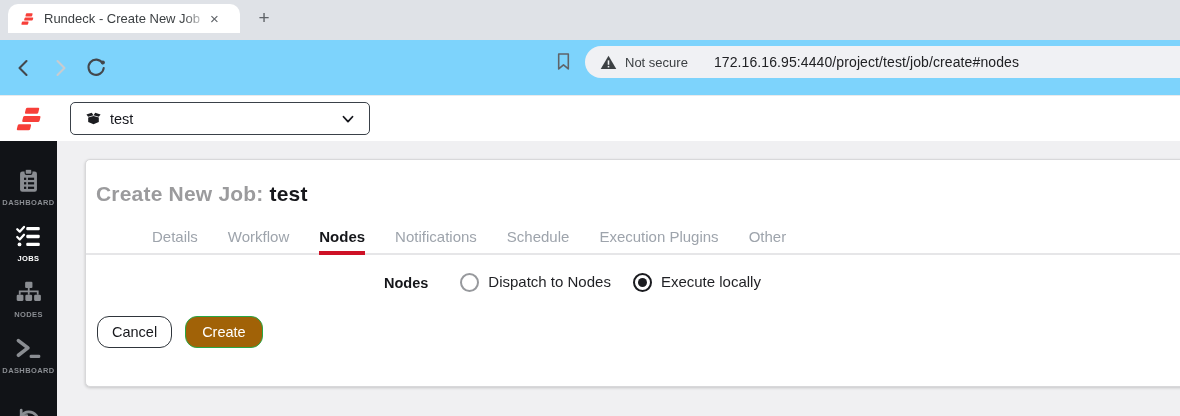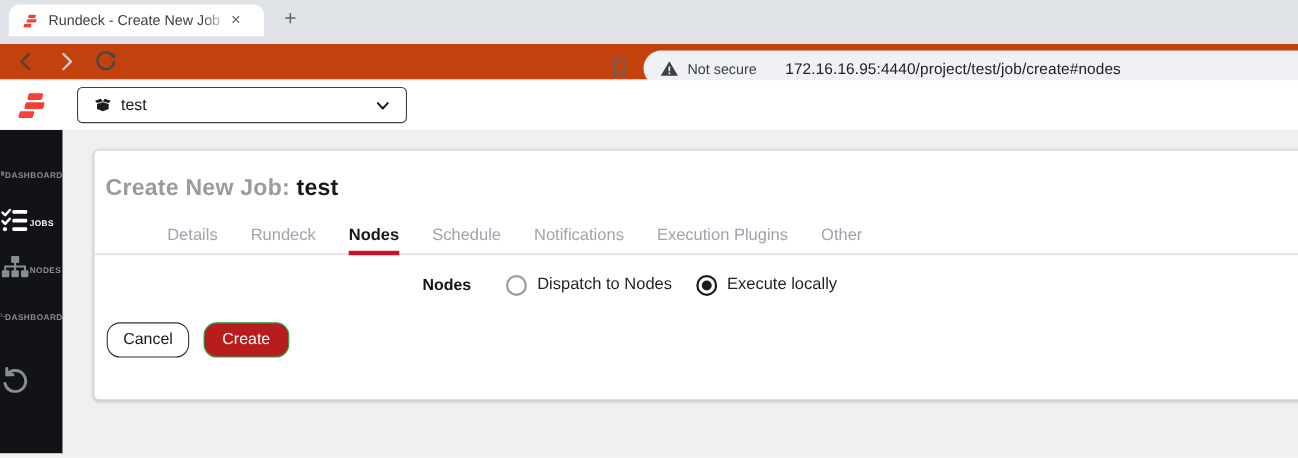--- a/index.html
+++ b/index.html
@@ -9,21 +9,21 @@
   .tabbar { height:40px; background:#DFE2E7; position:relative; }
   .tab { position:absolute; left:8px; top:4px; width:232px; height:29px; background:#FFFFFF;
          border-radius:10px 10px 0 0; display:flex; align-items:center; padding:0 8px 0 12px; }
   .tab-favicon { width:16px; height:16px; flex:0 0 16px; }
   .tab-title { font-size:13px; color:#3C4043; margin-left:8px; white-space:nowrap; overflow:hidden;
                width:164px; -webkit-mask-image:linear-gradient(90deg,#000 85%,transparent); mask-image:linear-gradient(90deg,#000 85%,transparent); }
   .tab-close { font-size:15px; color:#5F6368; margin-left:2px; cursor:default; line-height:1; }
   .newtab-btn { position:absolute; left:250px; top:4px; width:28px; height:28px; display:flex;
                 align-items:center; justify-content:center; font-size:19px; color:#5F6368; }
 
-  .toolbar { height:33px; background:#c2410c; position:relative; border-bottom:1px solid #E9EAEC;
+  .toolbar { height:56px; background:#7dd3fc; position:relative; border-bottom:1px solid #E9EAEC;
              display:flex; align-items:center; }
   .nav-icon { width:24px; height:24px; margin-left:12px; }
   .addr-bookmark { position:absolute; left:553px; top:11px; width:21px; height:21px; }
   .addr-pill { position:absolute; left:585px; right:-20px; top:6px; height:32px; background:#F0F1F4;
                border-radius:16px; display:flex; align-items:center; padding-left:15px; }
   .warn-icon { width:17px; height:17px; }
   .addr-secure { font-size:13px; color:#3C4043; margin-left:8px; }
   .addr-url { font-size:14px; color:#202124; margin-left:26px; letter-spacing:.1px; }
 
   
@@ -32,21 +32,21 @@
   .project-select { position:absolute; left:70px; top:6px; width:300px; height:33px; background:#fff;
                     border:1.5px solid #3A4149; border-radius:5px; display:flex; align-items:center; padding:0 12px 0 14px; }
   .project-box-icon { width:17px; height:17px; }
   .project-name { font-size:14.5px; color:#16171D; margin-left:8px; flex:1; }
   .project-caret { width:18px; height:18px; }
 
   
   .app-body { display:flex; height:294px; }
   .sidebar { width:57px; background:#111317; flex:0 0 57px; display:flex; flex-direction:column;
              align-items:center; padding-top:26px; overflow:hidden; }
-  .side-item { display:flex; flex-direction:row; align-items:center; margin-bottom:16px; width:57px; }
+  .side-item { display:flex; flex-direction:column; align-items:center; margin-bottom:16px; width:57px; }
   .side-item svg { width:27px; height:27px; }
   .side-label { font-size:7.5px; letter-spacing:.4px; color:#8A8D92; margin-top:4px; font-weight:bold; }
   .side-item.active .side-label { color:#FFFFFF; }
   .main { flex:1; position:relative; background:#F0F0F2; }
 
   .card { position:absolute; left:28px; top:18px; right:-10px; height:228px; background:#FFFFFF;
           border:1px solid #D8D8DA; border-radius:5px; box-shadow:0 1px 3px rgba(0,0,0,.18); overflow:hidden; }
   .card-title { margin:22px 0 0 10px; font-size:21px; font-weight:bold; letter-spacing:.2px; }
   .card-title .t-prefix { color:#9B9B9D; }
   .card-title .t-value { color:#17181C; margin-left:6px; }
@@ -62,21 +62,21 @@
   .radio-circle { width:19px; height:19px; border-radius:50%; border:2px solid #97999D; background:#fff;
                   display:inline-flex; align-items:center; justify-content:center; }
   .radio-opt.selected .radio-circle { border-color:#1A1B1F; }
   .radio-dot { width:9px; height:9px; border-radius:50%; background:transparent; }
   .radio-opt.selected .radio-dot { background:#1A1B1F; }
   .radio-label { font-size:15px; color:#1F2024; margin-left:9px; }
 
   .actions { margin-top:24px; padding-left:11px; display:flex; align-items:center; }
   .btn { font-size:14.5px; border-radius:12px; padding:7px 14px; cursor:default; font-family:"Liberation Sans",sans-serif; }
   .btn-cancel { background:#FFFFFF; color:#17181C; border:1px solid #2F353B; }
-  .btn-create { background:#b91c1c; color:#FFFFFF; border:1px solid #28A745; margin-left:13px; padding:7px 16px; }
+  .btn-create { background:#a16207; color:#FFFFFF; border:1px solid #28A745; margin-left:13px; padding:7px 16px; }
 </style>
 </head>
 <body>
 
 <div class="tabbar">
   <div class="tab">
     <svg class="tab-favicon" viewBox="0 0 24 24">
       <g fill="#F73F39" transform="skewX(-14)">
         <rect x="10" y="3.5" width="10" height="4.6" rx="1"></rect>
         <rect x="9.5" y="9.7" width="13" height="4.6" rx="1"></rect>
@@ -194,24 +194,24 @@
 
   <div class="main">
     <div class="card">
 
       <div class="card-title">
         <span class="t-prefix">Create New Job:</span><span class="t-value">test</span>
       </div>
 
       <div class="tabs">
         <div class="jtab">Details</div>
-        <div class="jtab">Rundeck</div>
+        <div class="jtab">Workflow</div>
         <div class="jtab active">Nodes</div>
+        <div class="jtab">Notifications</div>
         <div class="jtab">Schedule</div>
-        <div class="jtab">Notifications</div>
         <div class="jtab">Execution Plugins</div>
         <div class="jtab">Other</div>
       </div>
 
       <div class="form-row">
         <span class="form-label">Nodes</span>
         <div class="radio-group">
           <div class="radio-opt">
             <span class="radio-circle">
                 <span class="radio-dot"></span>

